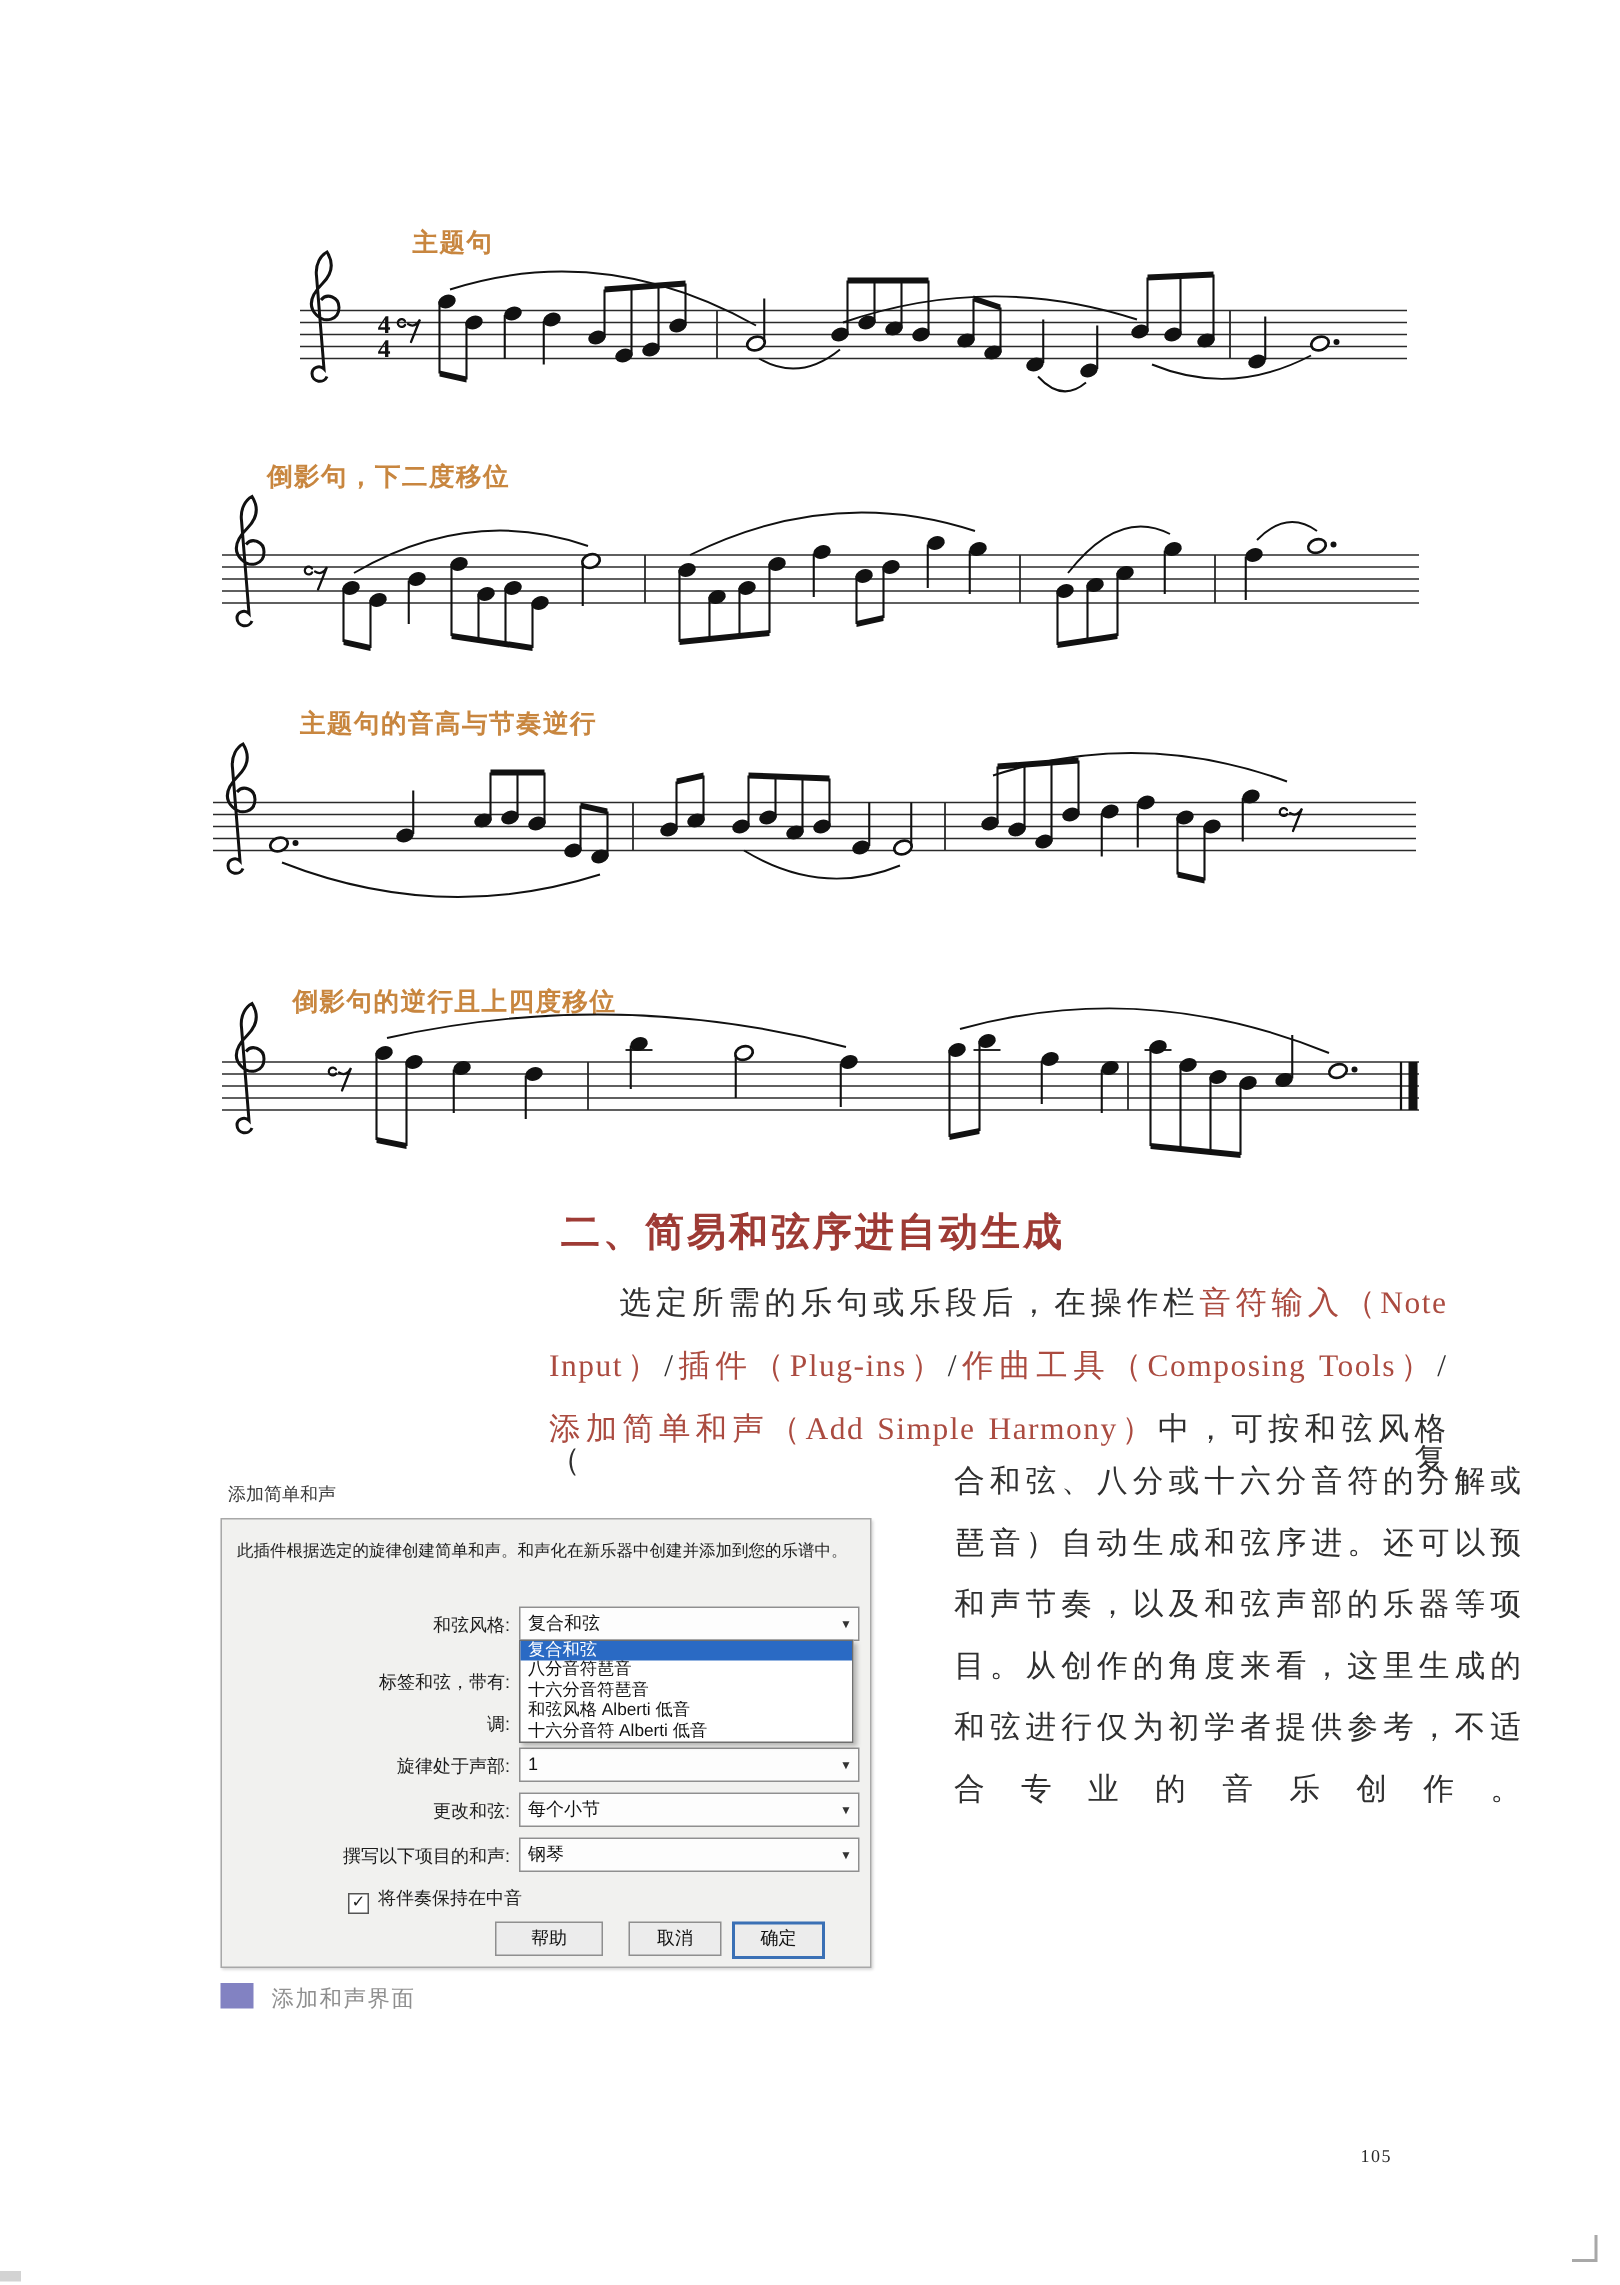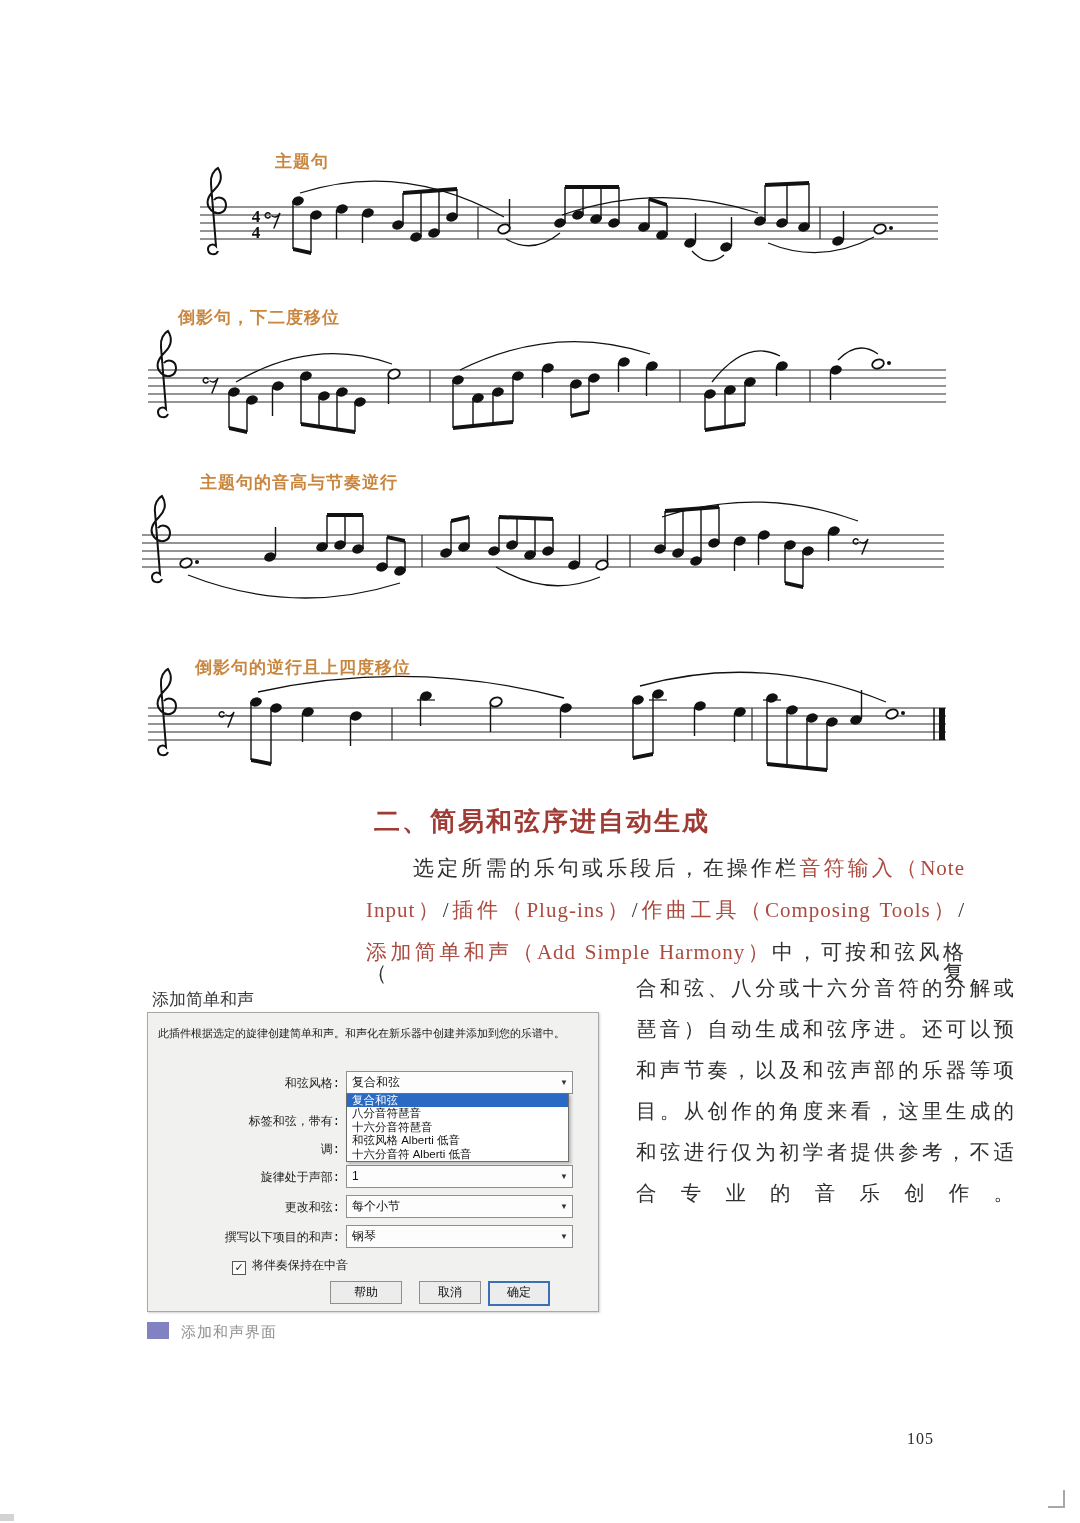--- a/index.html
+++ b/index.html
@@ -10,47 +10,47 @@
   .score-label{font-family:"Liberation Sans",sans-serif;font-weight:bold;font-size:17px;
                letter-spacing:1px;color:#c8863f;}
   .stave svg text.tsig{font:bold 17px "Liberation Serif",serif;text-anchor:middle;fill:#111;}
   
   .heading{font-size:26px;font-weight:bold;letter-spacing:2px;color:#9e3b35;}
   .bodyline{font-size:21px;letter-spacing:1px;color:#2f2f2f;white-space:nowrap;
             text-align:justify;text-align-last:justify;white-space:normal;line-height:1;}
   .bodyline .red{color:#ab4b40;}
   .colline{font-size:20.5px;color:#2f2f2f;line-height:41px;text-align:justify;text-align-last:justify;}
   
-  .dlg-title{font-family:Liberation Serif, serif;font-size:17px;color:#3a3a3a;}
+  .dlg-title{font-family:Liberation Serif, serif;font-size:12px;color:#3a3a3a;}
   .dlg-panel{position:absolute;background:#f1f1ef;border:1px solid #a8a8a8;
-             box-shadow:1px 1px 2px rgba(0,0,0,0.18);padding-left:18px;}
+             box-shadow:1px 1px 2px rgba(0,0,0,0.18);}
   .dlg-desc{position:absolute;font-family:"Liberation Sans",sans-serif;font-size:11px;
             color:#1c1c1c;letter-spacing:0px;white-space:nowrap;}
-  .dlg-row-label{position:absolute;font-family:Liberation Mono, monospace;font-size:12px;
+  .dlg-row-label{position:absolute;font-family:Liberation Sans, sans-serif;font-size:12px;
                  color:#1c1c1c;text-align:right;width:184px;left:8px;}
   .dlg-control{position:absolute;left:198px;width:220px;height:21px;background:#fdfdfd;
                border:1px solid #8f8f8f;font-family:"Liberation Sans",sans-serif;font-size:12px;
                color:#111;line-height:21px;padding-left:5px;box-sizing:content-box;}
   .dlg-control .arrow{position:absolute;right:4px;top:0;font-size:8px;color:#333;line-height:21px;}
   .dlg-list{position:absolute;left:198px;width:221px;background:#ffffff;border:1px solid #6f6f6f;
             box-shadow:2px 2px 3px rgba(0,0,0,0.25);z-index:5;}
   .dlg-item{font-family:"Liberation Sans",sans-serif;font-size:11.5px;color:#111;height:13.4px;
             line-height:13.4px;padding-left:5px;white-space:nowrap;overflow:hidden;}
   .dlg-item.sel{background:#2a6ac4;color:#fff;}
   .dlg-check{position:absolute;font-family:"Liberation Sans",sans-serif;font-size:12px;color:#1c1c1c;}
   .dlg-check .box{display:inline-block;width:12px;height:12px;border:1px solid #555;background:#fff;
                   vertical-align:-2px;margin-right:6px;text-align:center;line-height:11px;font-size:11px;color:#222;}
   .dlg-btn{position:absolute;height:21px;background:#ececec;border:1px solid #8f8f8f;
            font-family:"Liberation Sans",sans-serif;font-size:12px;color:#111;text-align:center;
            line-height:21px;}
   .dlg-btn.default{border:2px solid #3a70b5;line-height:19px;}
   
   .cap-square{width:22px;height:17px;background:#8282c2;}
   .cap-text{font-family:"Liberation Sans",sans-serif;font-size:15px;color:#8f8f8f;letter-spacing:1px;}
-  .pagenum{font-size:16px;color:#2a2a2a;letter-spacing:1px;}
+  .pagenum{font-size:12px;color:#2a2a2a;letter-spacing:1px;}
   .corner{background:#a8a8a8;}
 </style>
 </head>
 <body>
 
 <div class="page">
 
   <div class="abs score-label" style="left: 275px; top: 150px; color: rgb(200, 134, 63);">主题句</div>
   <div class="abs score-label" style="left: 178px; top: 306px; color: rgb(200, 134, 63);">倒影句，下二度移位</div>
   <div class="abs score-label" style="left: 200px; top: 471px; color: rgb(200, 134, 63);">主题句的音高与节奏逆行</div>

